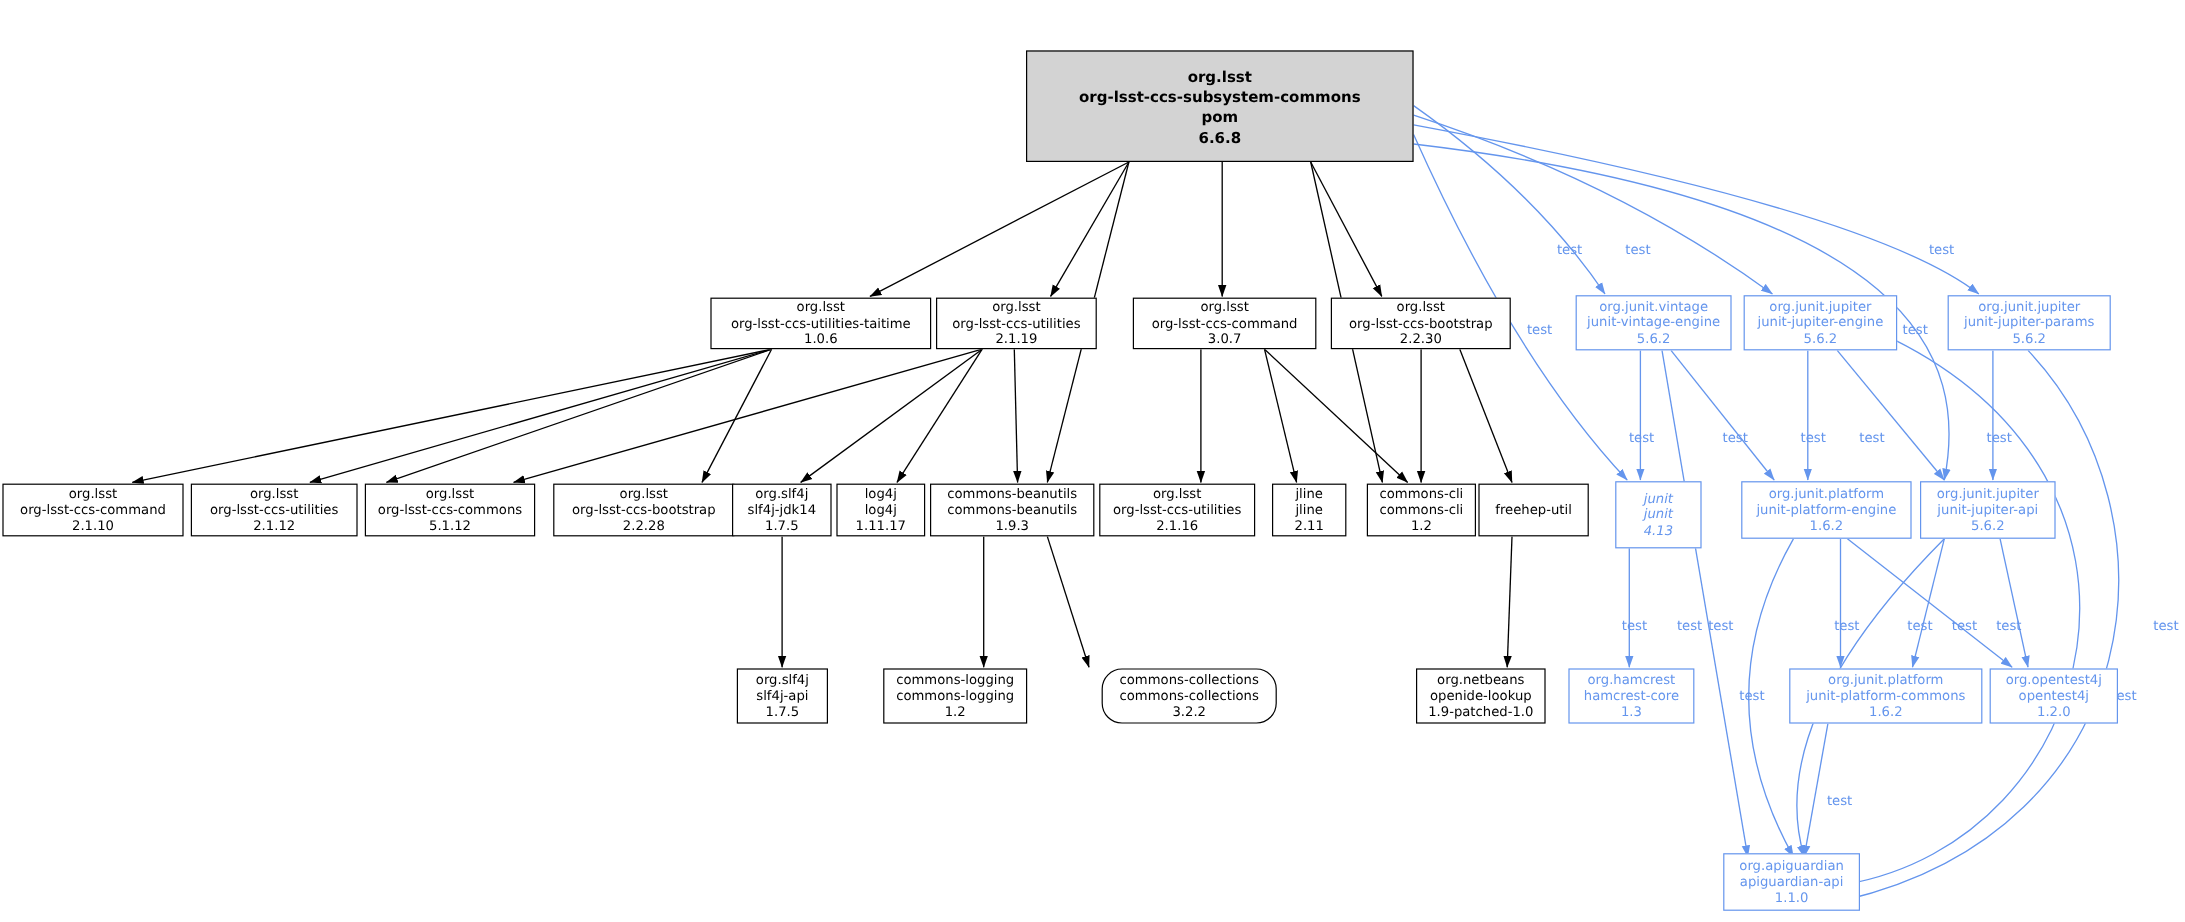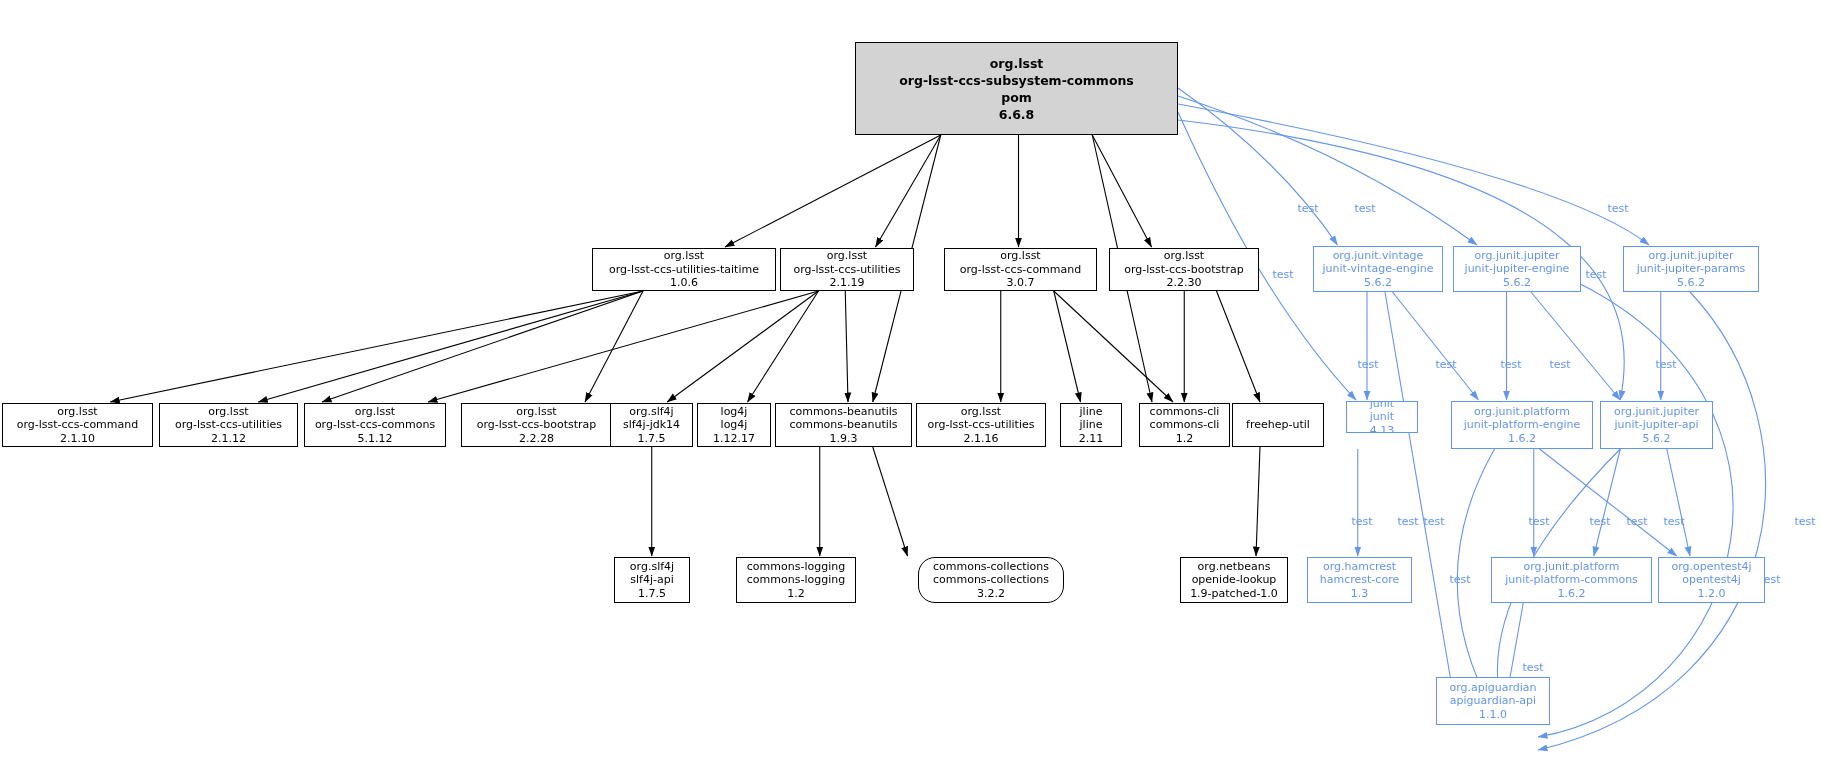--- a/index.html
+++ b/index.html
@@ -160,21 +160,21 @@
         <div>2.2.28</div>
       </div>
       <div class="node compile" style="left: 610px; top: 403px; width: 83px; height: 44px;">
         <div>org.slf4j</div>
         <div>slf4j-jdk14</div>
         <div>1.7.5</div>
       </div>
       <div class="node compile" style="left: 697px; top: 403px; width: 74px; height: 44px;">
         <div>log4j</div>
         <div>log4j</div>
-        <div>1.12.17</div>
+        <div>1.11.17</div>
       </div>
       <div class="node compile" style="left: 775px; top: 403px; width: 137px; height: 44px;">
         <div>commons-beanutils</div>
         <div>commons-beanutils</div>
         <div>1.9.3</div>
       </div>
       <div class="node compile" style="left: 916px; top: 403px; width: 130px; height: 44px;">
         <div>org.lsst</div>
         <div>org-lsst-ccs-utilities</div>
         <div>2.1.16</div>
@@ -187,21 +187,21 @@
       <div class="node compile" style="left: 1139px; top: 403px; width: 91px; height: 44px;">
         <div>commons-cli</div>
         <div>commons-cli</div>
         <div>1.2</div>
       </div>
       <div class="node compile" style="left: 1232px; top: 403px; width: 92px; height: 44px; gap: 20px;">
         <div>org.freehep</div>
         <div>freehep-util</div>
         <div>2.1.3</div>
       </div>
-      <div class="node test" style="left: 1333px; top: 401px; width: 72px; height: 32px;">
+      <div class="node test" style="left: 1333px; top: 401px; width: 72px; height: 56px; font-style: italic;">
         <div>junit</div>
         <div>junit</div>
         <div>4.13</div>
       </div>
       <div class="node test" style="left: 1438px; top: 401px; width: 142px; height: 48px;">
         <div>org.junit.platform</div>
         <div>junit-platform-engine</div>
         <div>1.6.2</div>
       </div>
       <div class="node test" style="left: 1587px; top: 401px; width: 113px; height: 48px;">
@@ -237,19 +237,19 @@
       <div class="node test" style="left: 1478px; top: 557px; width: 161px; height: 46px;">
         <div>org.junit.platform</div>
         <div>junit-platform-commons</div>
         <div>1.6.2</div>
       </div>
       <div class="node test" style="left: 1645px; top: 557px; width: 107px; height: 46px;">
         <div>org.opentest4j</div>
         <div>opentest4j</div>
         <div>1.2.0</div>
       </div>
-      <div class="node test" style="left: 1423px; top: 677px; width: 114px; height: 48px;">
+      <div class="node test" style="left: 1423px; top: 711px; width: 114px; height: 48px;">
         <div>org.apiguardian</div>
         <div>apiguardian-api</div>
         <div>1.1.0</div>
       </div>
     </div>
 </div>
 
 </body></html>

